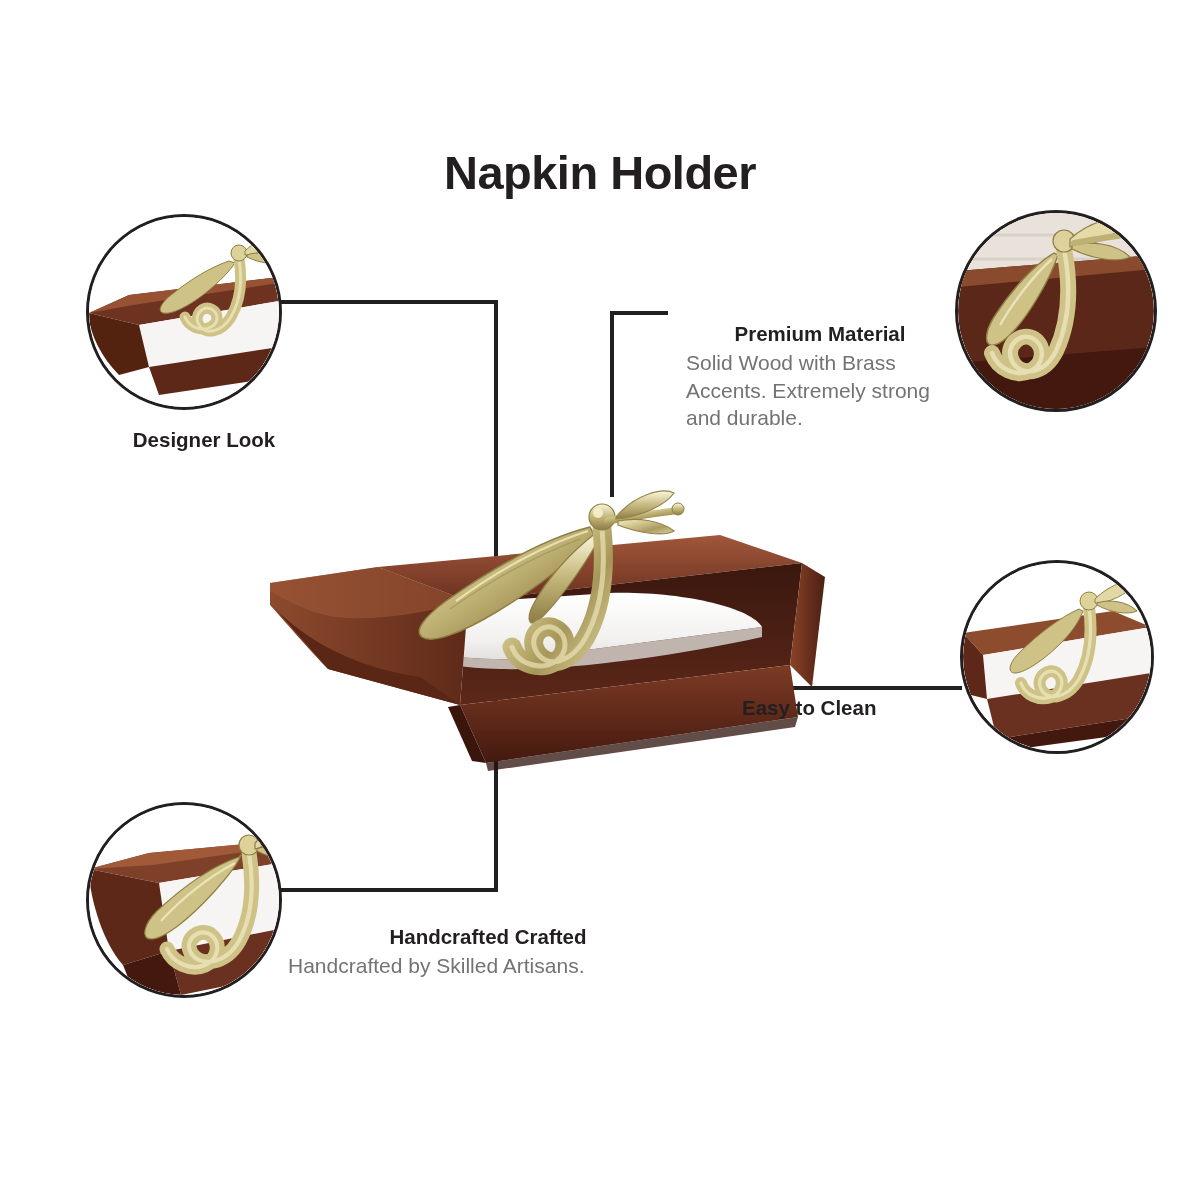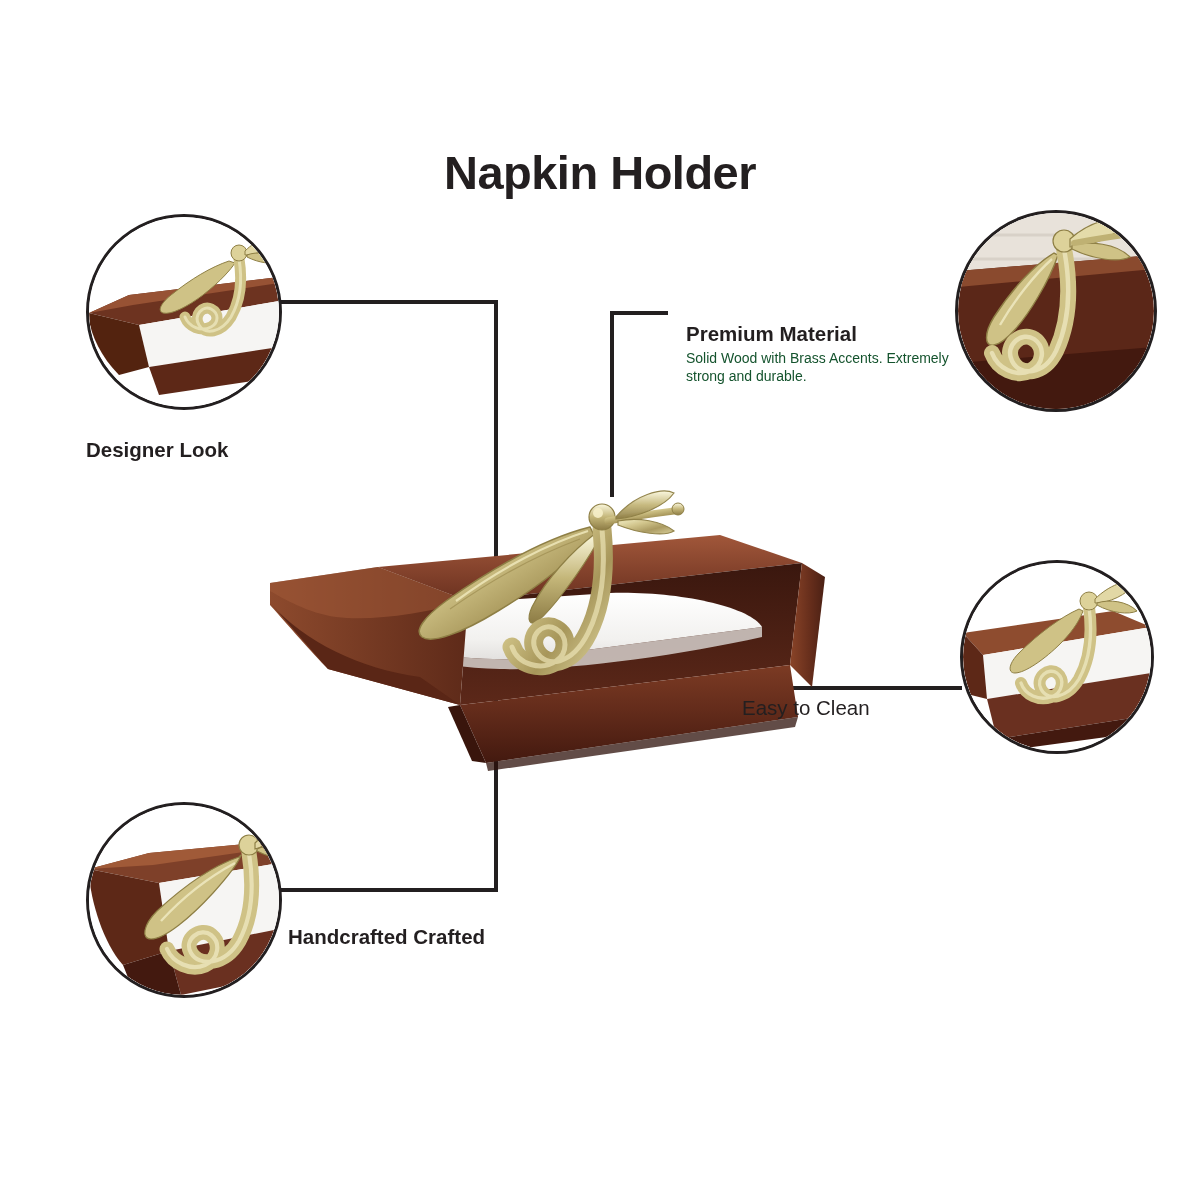--- a/index.html
+++ b/index.html
@@ -63,42 +63,43 @@
   
   .feature {
     position: absolute;
   }
   .feature-title {
     font-size: 20.5px;
     font-weight: bold;
     color: #231f20;
     margin-bottom: 3px;
     white-space: nowrap;
+    text-align: center;
   }
   .feature-desc {
-    font-size: 14px;
-    color: #14532d;
+    font-size: 21px;
+    color: #737373;
     line-height: 1.32;
   }
 
   
   .wood-scene { position: absolute; }
 
   
   #main-product {
     left: 250px;
     top: 455px;
     width: 600px;
     height: 330px;
   }
 
   .label-easy {
     position: absolute;
     font-size: 20.5px;
-    font-weight: normal;
+    font-weight: bold;
     color: #231f20;
     white-space: nowrap;
   }
 </style>
 </head>
 <body>
 
 <div id="stage">
 
   <div id="page-title">Napkin Holder</div>
@@ -217,21 +218,21 @@
           <path d="M150 42 C154 66 150 86 142 100 C132 116 116 118 110 108 C104 98 114 88 122 92 C130 96 130 106 122 110 C112 115 100 110 96 100" fill="none" stroke="#cfc286" stroke-width="11" stroke-linecap="round"></path>
           <path d="M150 42 C154 66 150 86 142 100 C132 116 116 118 110 108 C104 98 114 88 122 92 C130 96 130 106 122 110 C112 115 100 110 96 100" fill="none" stroke="#f0ebc4" stroke-width="3" stroke-linecap="round" opacity="0.7"></path>
           <circle cx="150" cy="36" r="8" fill="#ddd29a" stroke="#8e7f45" stroke-width="1"></circle>
           <path d="M156 34 C168 22 182 18 188 22 C182 32 168 38 156 38 Z" fill="#e2d8a5" stroke="#8e7f45" stroke-width="1"></path>
           <path d="M158 40 C170 46 184 48 190 44 C182 36 168 34 158 38 Z" fill="#cfc286" stroke="#8e7f45" stroke-width="1"></path>
         </g>
       </svg>
     </div>
   </div>
 
-  <div class="feature" style="left:86px; top:428px; width:276px;margin-top:10px;">
+  <div class="feature" style="left:66px; top:428px; width:276px;">
     <div class="feature-title">Designer Look</div>
   </div>
 
   <div class="callout-circle" style="left:955px; top:210px; width:196px; height:196px;">
     <div class="circle-inner">
       <svg viewBox="0 0 196 196" width="196" height="196">
         <rect x="0" y="0" width="196" height="196" fill="#efeae4"></rect>
 
         <rect x="0" y="0" width="196" height="66" fill="#e8e2da"></rect>
         <line x1="0" y1="22" x2="196" y2="22" stroke="#d8d1c8" stroke-width="3"></line>
@@ -305,15 +306,16 @@
           <circle cx="160" cy="40" r="10" fill="#ddd29a" stroke="#8e7f45" stroke-width="1.2"></circle>
           <path d="M166 38 C180 24 190 20 190 24 C184 34 176 42 166 44 Z" fill="#e2d8a5" stroke="#8e7f45" stroke-width="1.2"></path>
           <path d="M168 46 C180 52 190 54 190 50 C182 42 176 40 168 44 Z" fill="#cfc286" stroke="#8e7f45" stroke-width="1.2"></path>
         </g>
       </svg>
     </div>
   </div>
 
   <div class="feature" style="left:288px; top:925px; width:400px;">
     <div class="feature-title">Handcrafted Crafted</div>
+    <div class="feature-desc">Handcrafted by Skilled Artisans.</div>
   </div>
 
 </div>
 
 </body></html>

